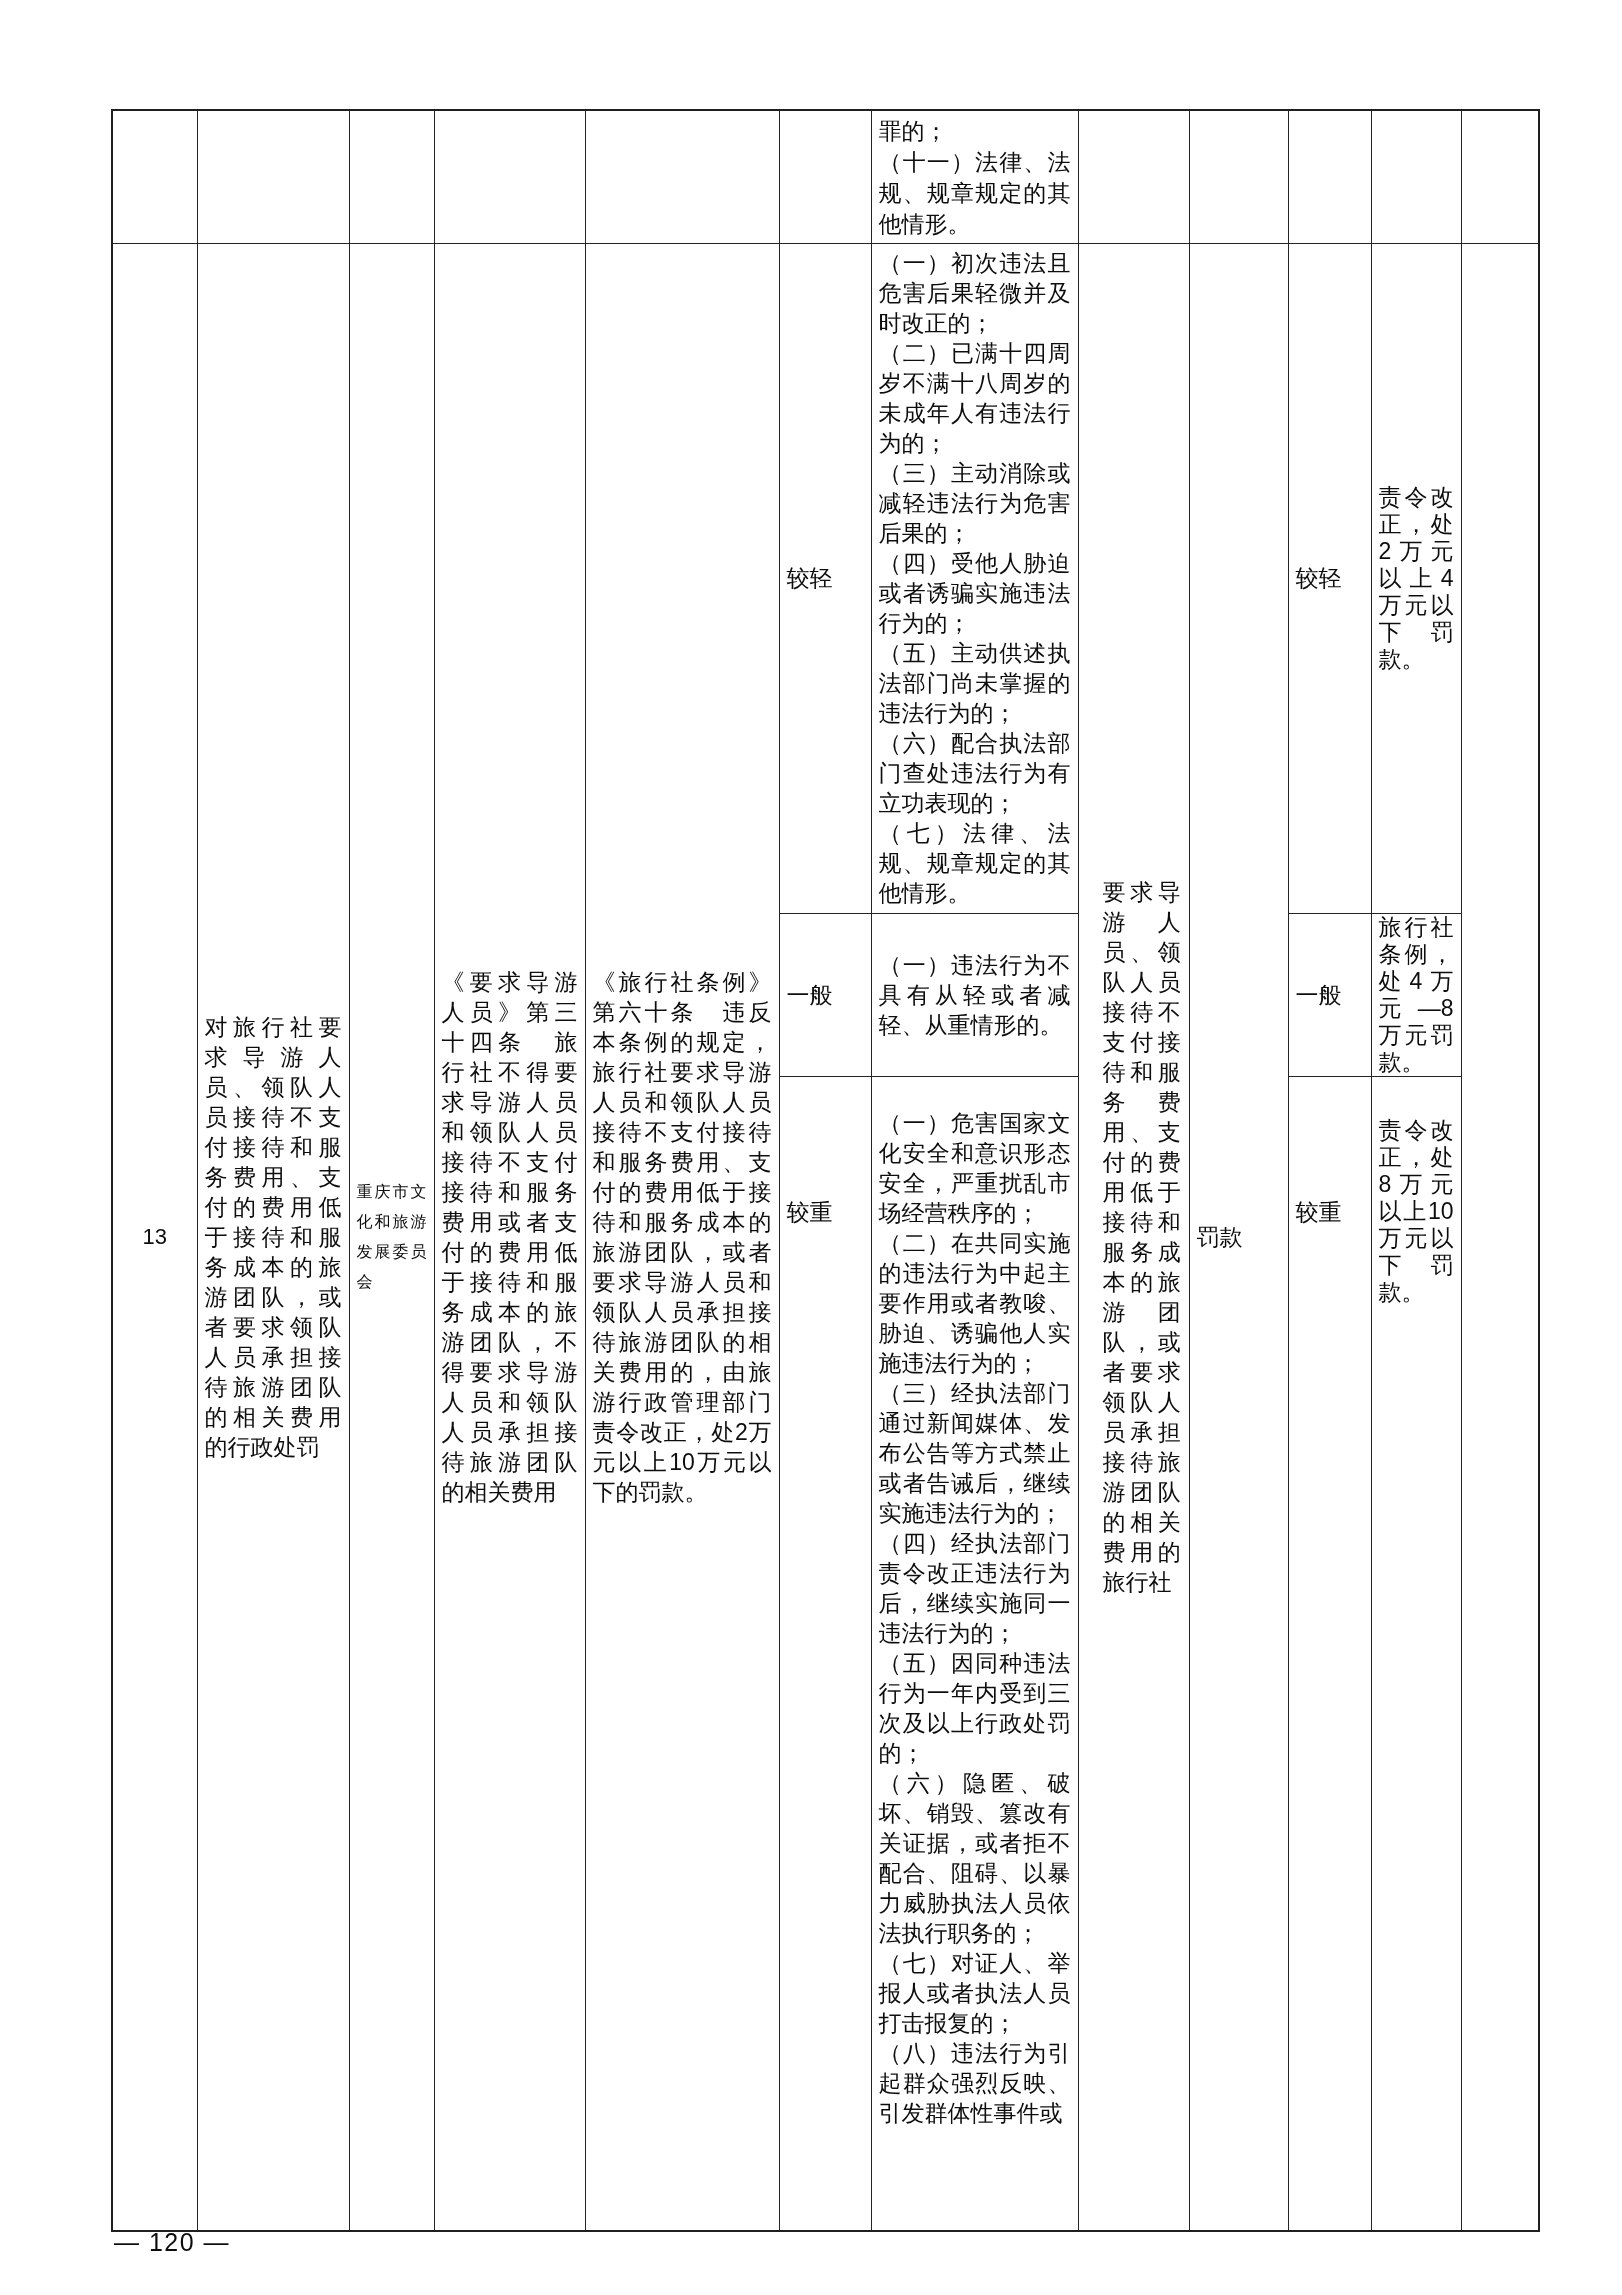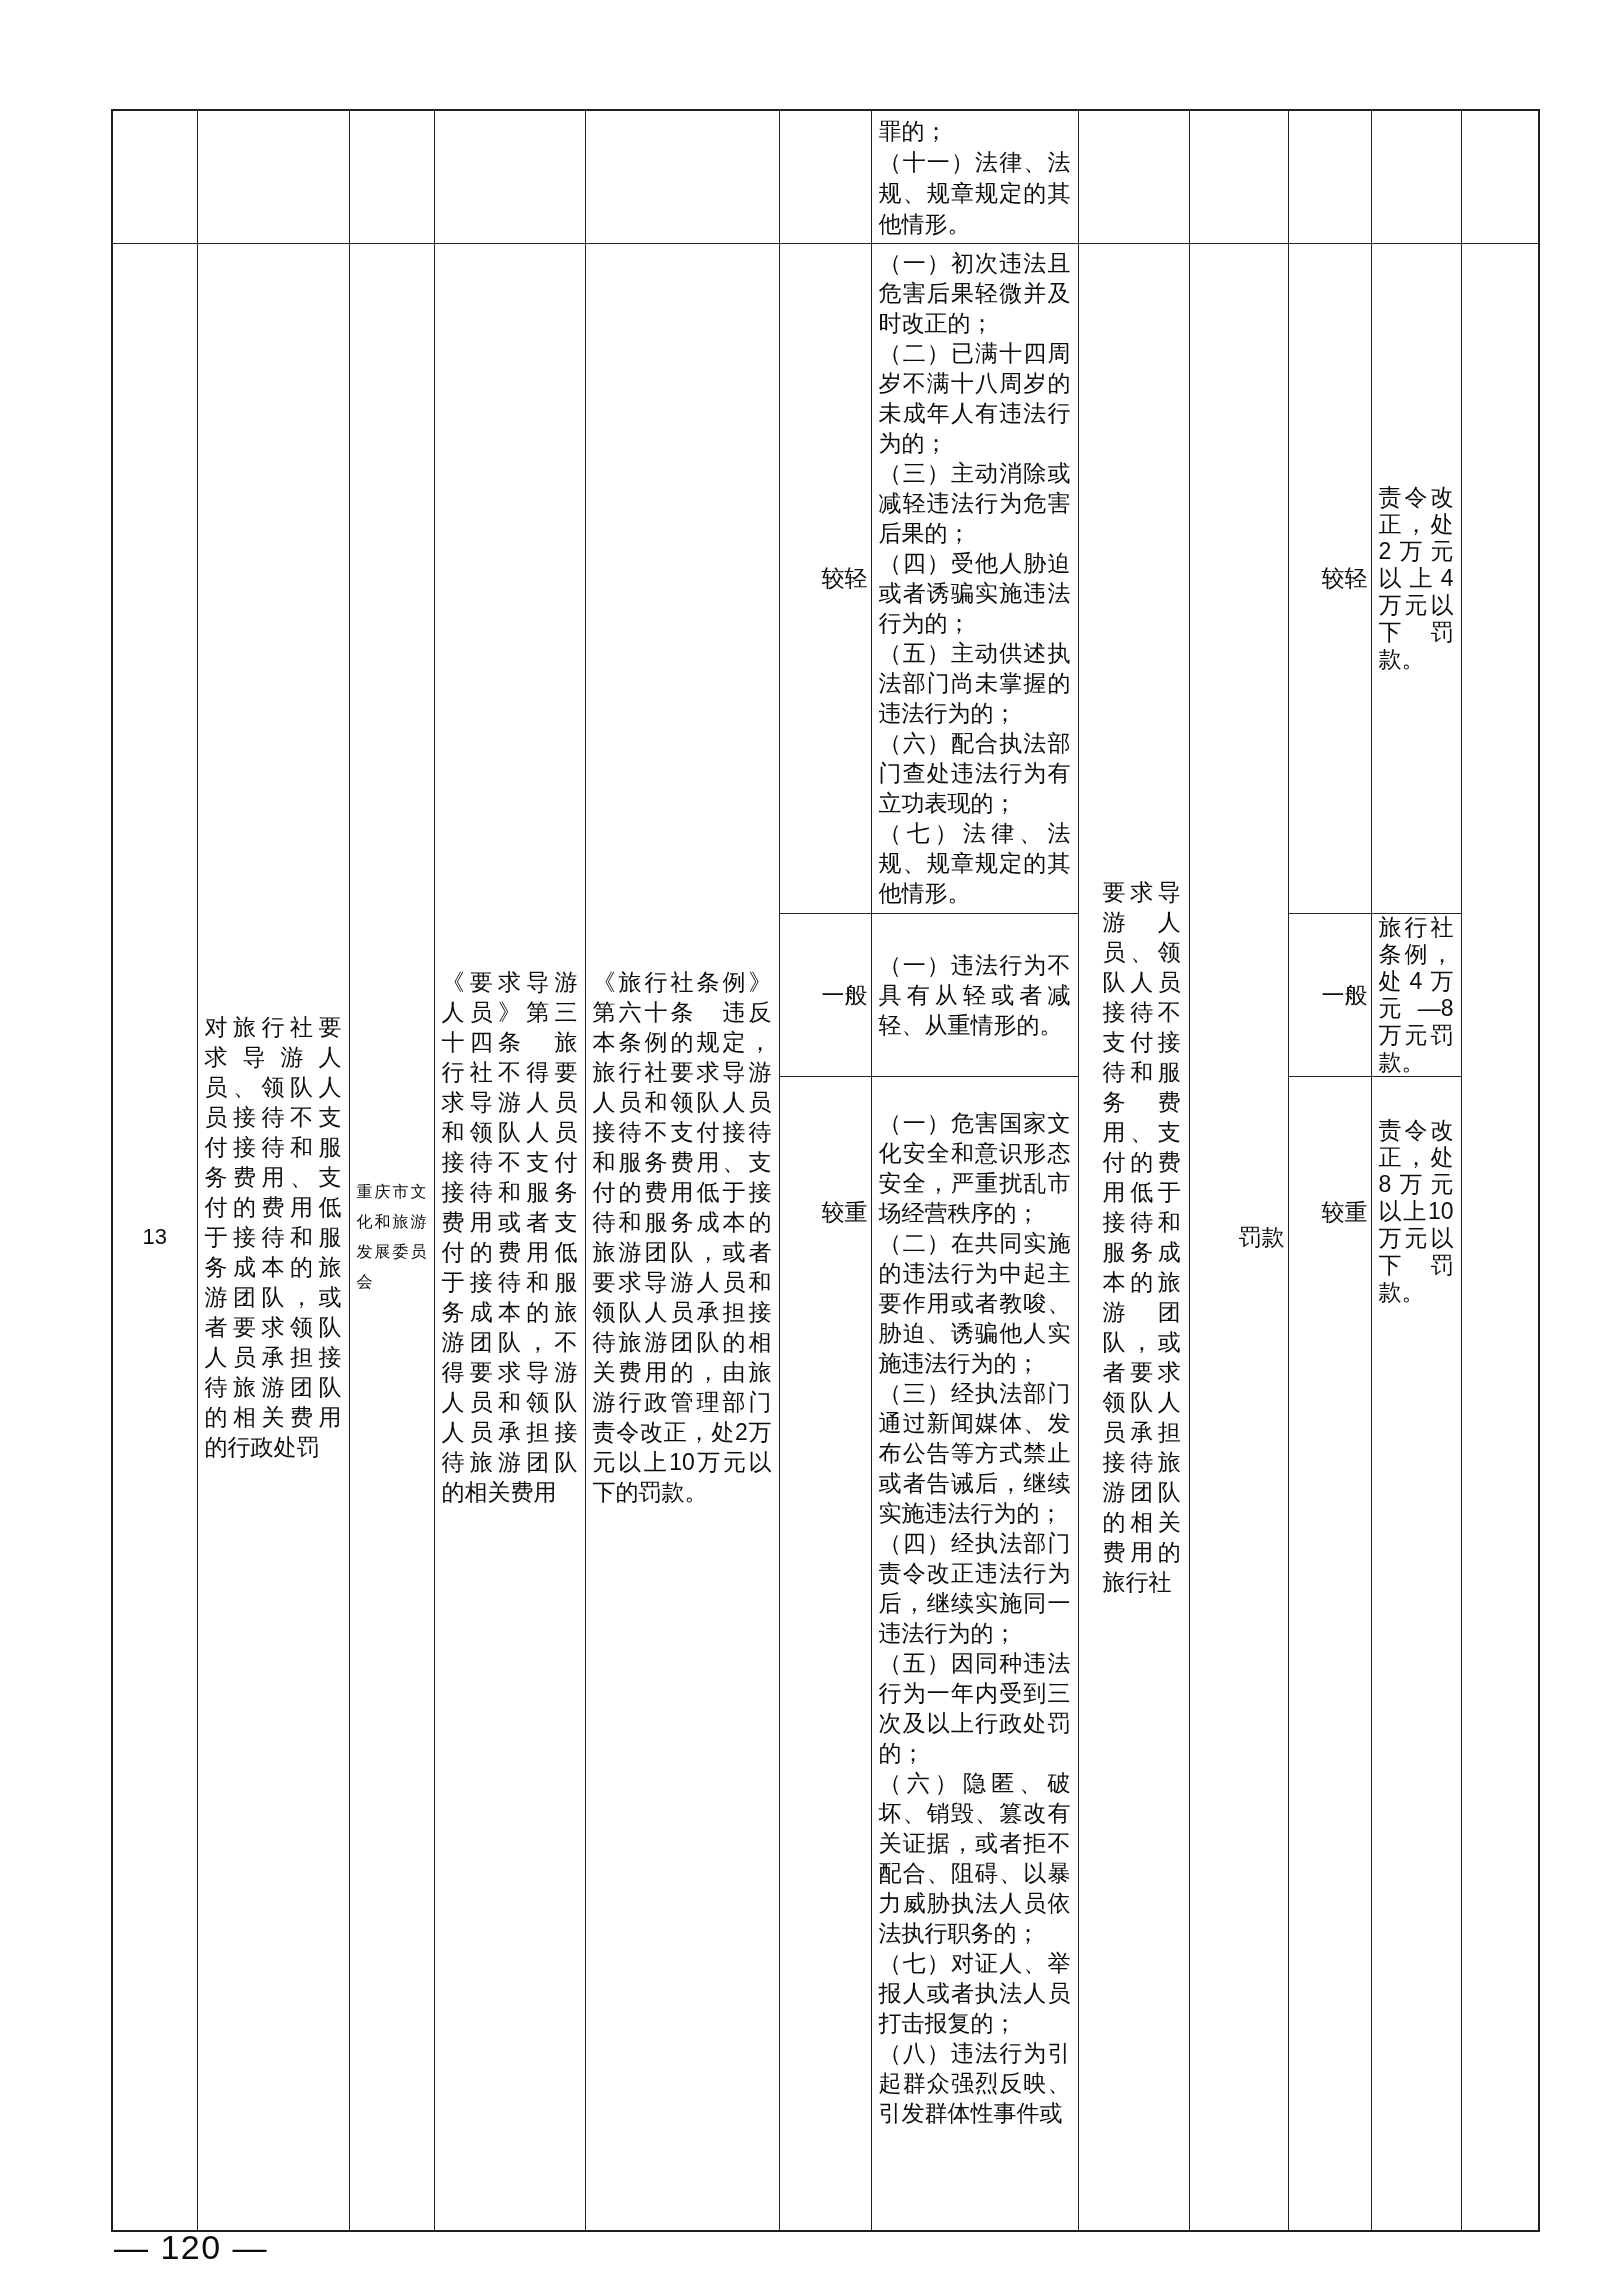--- a/index.html
+++ b/index.html
@@ -25,32 +25,32 @@
     word-break:normal;
     overflow:hidden;
   }
   tr.r-prev  { height:125px; }
   tr.r-minor { height:670px; }
   tr.r-general { height:163px; }
   tr.r-serious { height:1155px; }
 
   .c-num  { text-align:center; font-size:22px; font-family:"Liberation Sans", sans-serif; }
   .c-agency { font-size:16px; }
-  .c-sev  { text-align:right; padding-left:20px; padding-right:3.1px; }
+  .c-sev  { text-align:left; padding-left:7px; padding-right:3.1px; }
   .c-crit { white-space:pre-line; vertical-align:middle; }
   .c-crit-top { white-space:pre-line; vertical-align:top; padding-top:4.6px; }
   .c-pen  { line-height:27px; padding-top:0; padding-bottom:0; }
   .sev-serious { vertical-align:top; padding-top:120px;margin-left:24px; }
   .crit-serious { vertical-align:top; padding-top:31px; }
   .pen-serious { vertical-align:top; padding-top:40px; }
   .target-cell { padding-left:24px; padding-right:7.7px; }
 
   .footer {
     position:absolute; left:114px; top:2228px;
-    font-size:34px; letter-spacing:1.5px;
+    font-size:25px; letter-spacing:1.5px;
     font-family:"Liberation Sans", serif;
   }
 </style>
 </head>
 <body>
 
 <div class="page">
 
   <table class="grid">
     <colgroup>

